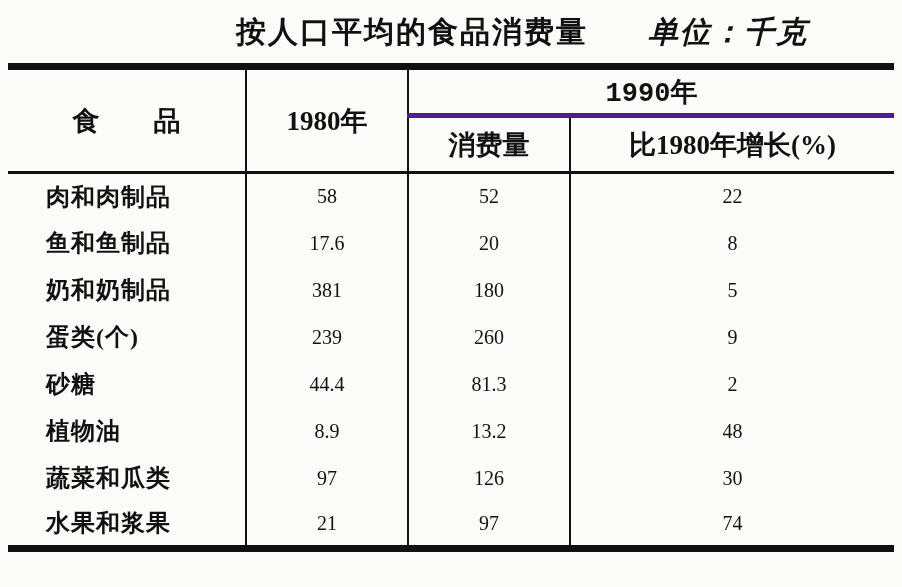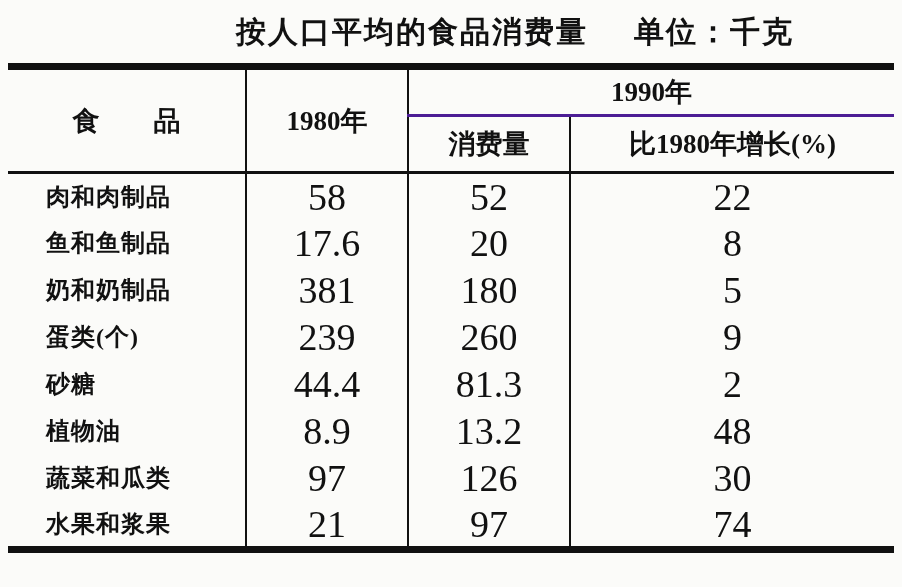--- a/index.html
+++ b/index.html
@@ -18,21 +18,22 @@
     height: 587px;
   }
   .title-row {
     padding: 12px 0 0 236px;
     font-size: 30px;
     font-weight: bold;
     letter-spacing: 2px;
     white-space: nowrap;
   }
   .title-unit {
-    margin-left: 46px;
+    margin-left: 60px;
+    font-style: italic;
   }
   table.food-table {
     border-collapse: collapse;
     table-layout: fixed;
     width: 886px;
     margin: 10px 0 0 8px;
     border-top: 7px solid #111111;
     border-bottom: 7px solid #111111;
   }
   col.c1 { width: 238px; }
@@ -46,31 +47,31 @@
   thead th {
     font-weight: bold;
     font-size: 27px;
     text-align: center;
   }
   tr.hrow1 { height: 49px; }
   tr.hrow2 { height: 57px; }
   tbody tr { height: 47px; }
   .vline-r { border-right: 2px solid #111111; }
   .hd-sep  { border-bottom: 3px solid #111111; }   
-  .sub-sep { border-bottom: 3px solid #4c1d95; }   
+  .sub-sep { border-bottom: 5px solid #4c1d95; font-family: Liberation Mono, monospace; }   
   td.name-cell {
     text-align: left;
     padding-left: 38px;
     font-weight: bold;
     font-size: 24px;
     letter-spacing: 1px;
   }
   td.num-cell {
     text-align: center;
-    font-size: 38px;
+    font-size: 20px;
   }
 </style>
 </head>
 <body>
 
 <div class="page">
 
   <div class="title-row">
     <span>按人口平均的食品消费量</span><span class="title-unit">单位：千克</span>
   </div>

